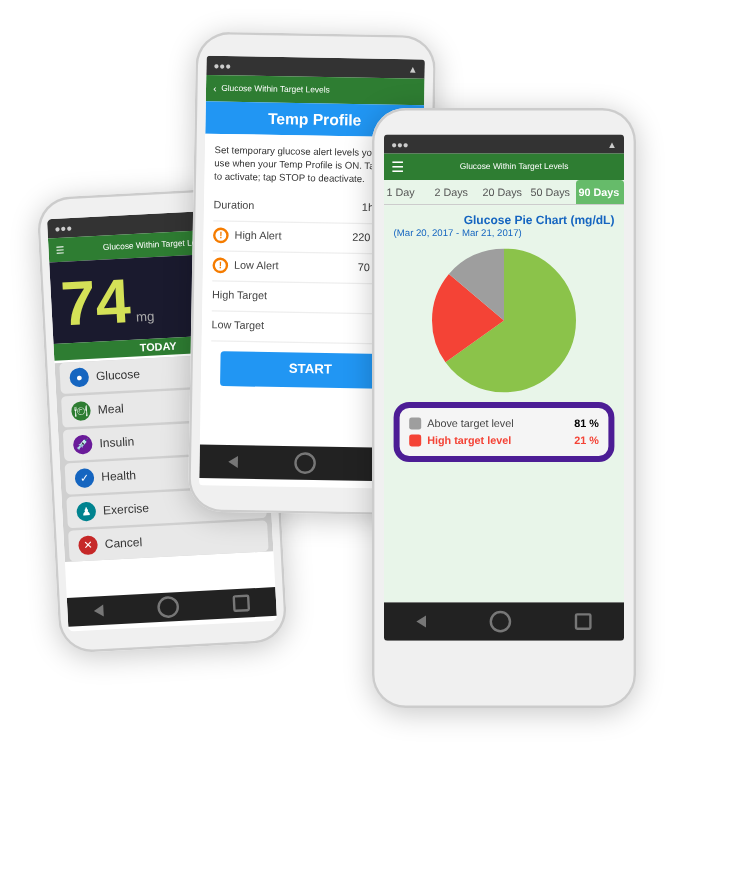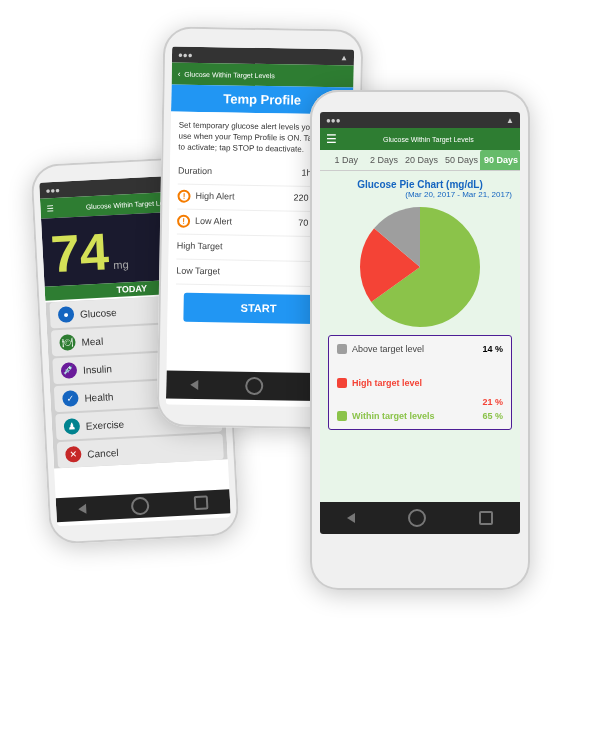--- a/index.html
+++ b/index.html
@@ -197,58 +197,58 @@
       position: absolute; right: 10px;
       font-size: 12px; color: #fff;
     }
     .right-tabs {
       display: flex;
       background: #e8f5e9;
       border-bottom: 1px solid #ccc;
     }
     .right-tab {
       flex: 1;
-      text-align: right;
+      text-align: left;
       padding: 5px 2px;
       font-size: 9px;
       color: #555;
     }
     .right-tab.active {
       background: #66bb6a;
       color: #fff;
       font-weight: bold;
       border-radius: 3px 3px 0 0;
     }
     .right-content {
       background: #e8f5e9;
       padding: 8px;
       flex: 1;
     }
     .chart-title {
-      text-align: center;
+      text-align: right;
       font-size: 10px; font-weight: bold;
       color: #1565c0;
     }
     .chart-subtitle {
-      text-align: right;
+      text-align: left;
       font-size: 8px; color: #1565c0;
       margin-bottom: 8px;
     }
 
     
     .pie-container {
       display: flex; justify-content: center;
       margin: 8px 0;
     }
 
     
     .legend {
       background: #f5f5f5;
-      border: 1px solid #4c1d95;
-      border-radius: 3px;
+      border: 5px solid #4c1d95;
+      border-radius: 13px;
       padding: 6px 8px;
       margin-top: 8px;
     }
     .legend-row {
       display: flex; align-items: center;
       font-size: 9px;
       padding: 2px 0;
       justify-content: space-between;
     }
     .legend-dot {
@@ -450,31 +450,26 @@
           <circle r="0.5" cx="0" cy="0" fill="none" stroke="#f44336" stroke-width="1" stroke-dasharray="0.660 2.483" stroke-dashoffset="-2.042"></circle>
 
           <circle r="0.5" cx="0" cy="0" fill="none" stroke="#9e9e9e" stroke-width="1" stroke-dasharray="0.440 2.703" stroke-dashoffset="-2.702"></circle>
         </svg>
       </div>
 
       <div class="legend">
         <div class="legend-row">
           <div class="legend-dot" style="background:#9e9e9e;"></div>
           <span class="legend-label">Above target level</span>
-          <span class="legend-val">14 %</span>
+          <span class="legend-val">81 %</span>
         </div>
         <div class="legend-row">
           <div class="legend-dot" style="background:#f44336;"></div>
           <span class="legend-label" style="color:#f44336;font-weight:bold;">High target level</span>
-          <span class="legend-val" style="color:#f44336;margin-top:39px;">21 %</span>
-        </div>
-        <div class="legend-row">
-          <div class="legend-dot" style="background:#8bc34a;"></div>
-          <span class="legend-label" style="color:#8bc34a;font-weight:bold;">Within target levels</span>
-          <span class="legend-val" style="color:#8bc34a;">65 %</span>
+          <span class="legend-val" style="color:#f44336;">21 %</span>
         </div>
       </div>
     </div>
 
     <div style="background:#222;display:flex;justify-content:space-around;align-items:center;height:32px;flex-shrink:0;">
       <div class="nav-triangle"></div>
       <div class="nav-circle"></div>
       <div class="nav-square"></div>
     </div>
   </div>

